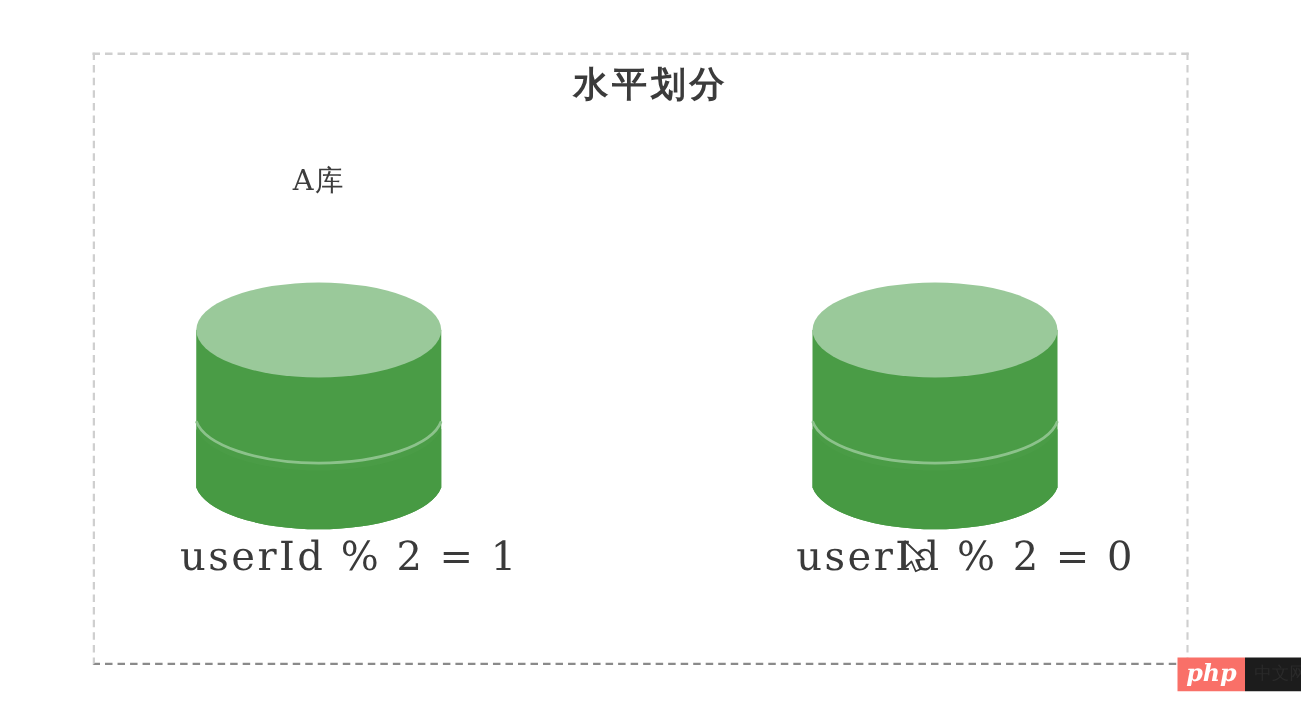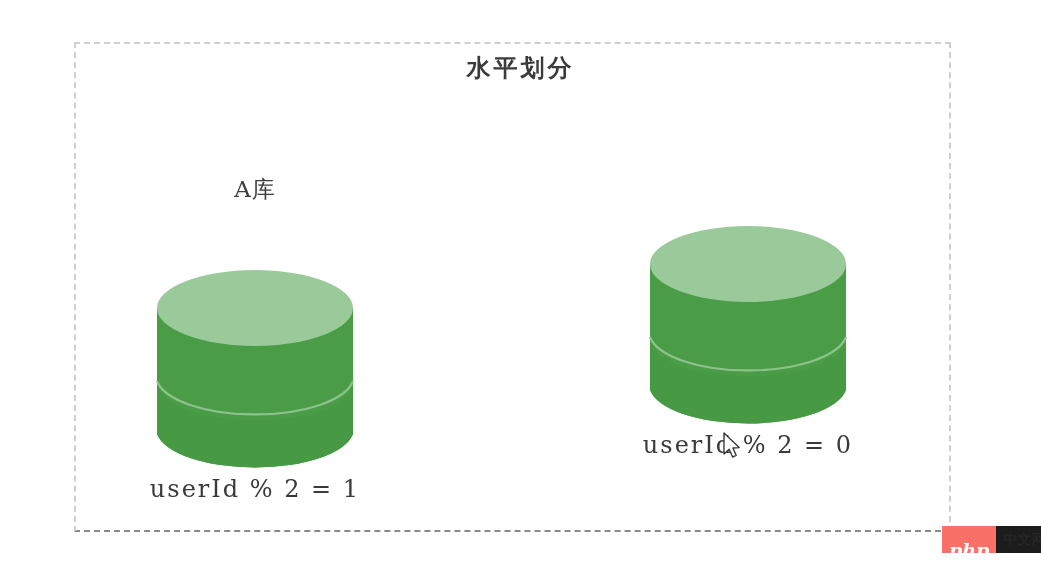--- a/index.html
+++ b/index.html
@@ -41,36 +41,36 @@
   }
 
   
   .diagram-title {
     position: absolute;
     left: 0;
     top: 52px;
     width: 1041px;
     text-align: center;
     font-family: "DejaVu Sans", "Liberation Sans", sans-serif;
-    font-size: 24px;
+    font-size: 28px;
     font-weight: 700;
     color: #3b3b3b;
     letter-spacing: 3px;
     line-height: 32px;
     white-space: nowrap;
   }
 
   
   .db-group {
     position: absolute;
     top: 130px;
     width: 300px;
     height: 340px;
   }
-  .db-group.left  { left: 105px; margin-top: 44px; }
+  .db-group.left  { left: 105px; }
   .db-group.right { left: 598px; }
 
   .db-label {
     position: absolute;
     left: 0;
     top: 0;
     width: 300px;
     text-align: center;
     font-family: "DejaVu Serif", "Liberation Serif", serif;
     font-size: 23px;
@@ -92,23 +92,23 @@
     display: block;
     width: 198px;
     height: 204px;
   }
 
   .db-formula {
     position: absolute;
     left: -10px;
     top: 300px;
     width: 320px;
-    text-align: center;
+    text-align: right;
     font-family: "DejaVu Serif", "Liberation Serif", serif;
-    font-size: 24px;
+    font-size: 32px;
     color: #3a3a3a;
     letter-spacing: 2px;
     line-height: 30px;
     white-space: nowrap;
   }
 
   
   .cursor {
     position: absolute;
     left: 722px;
@@ -128,21 +128,21 @@
     align-items: stretch;
   }
   .wm-php {
     background: #f97068;
     color: #ffffff;
     font-family: "DejaVu Serif", "Liberation Serif", serif;
     font-style: italic;
     font-weight: 700;
     font-size: 19px;
     line-height: 27px;
-    padding: 11px 7px;
+    padding: 0 7px;
     letter-spacing: 0px;
   }
   .wm-site {
     background: #1c1c1c;
     color: #2a2a2a;
     font-family: "DejaVu Sans", "Liberation Sans", sans-serif;
     font-size: 14px;
     line-height: 27px;
     padding: 0 6px;
     min-width: 44px;

